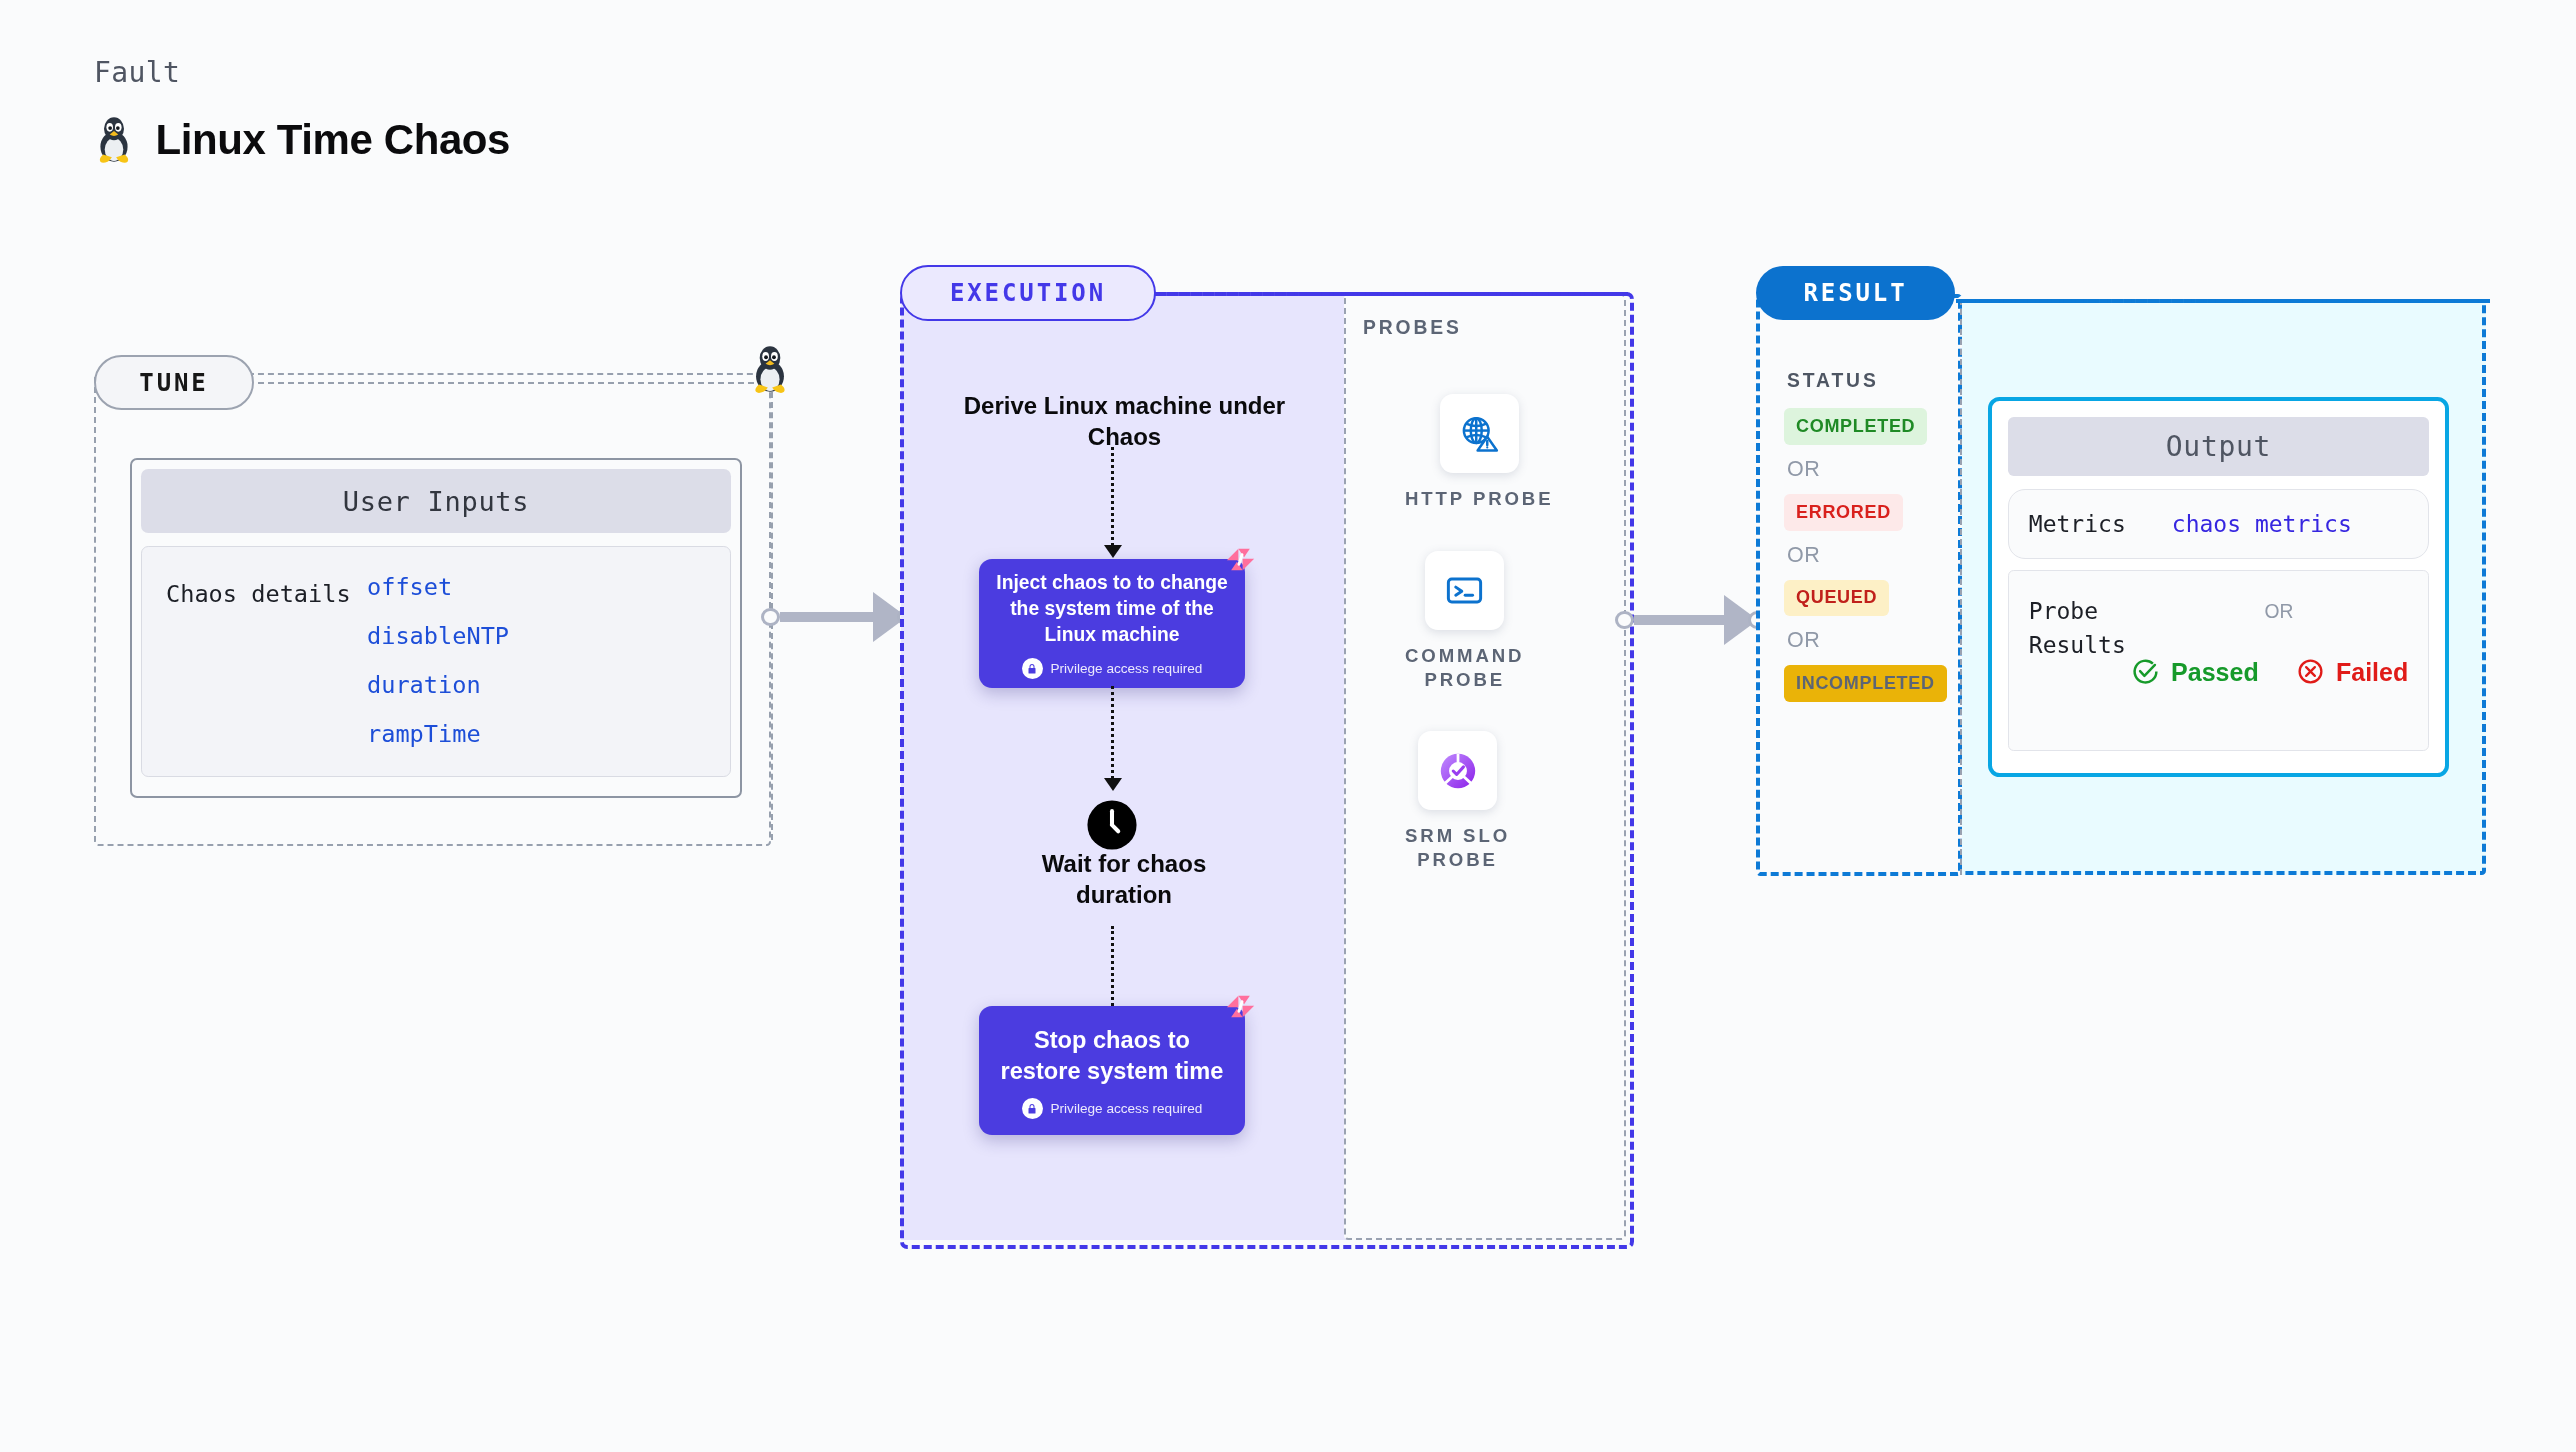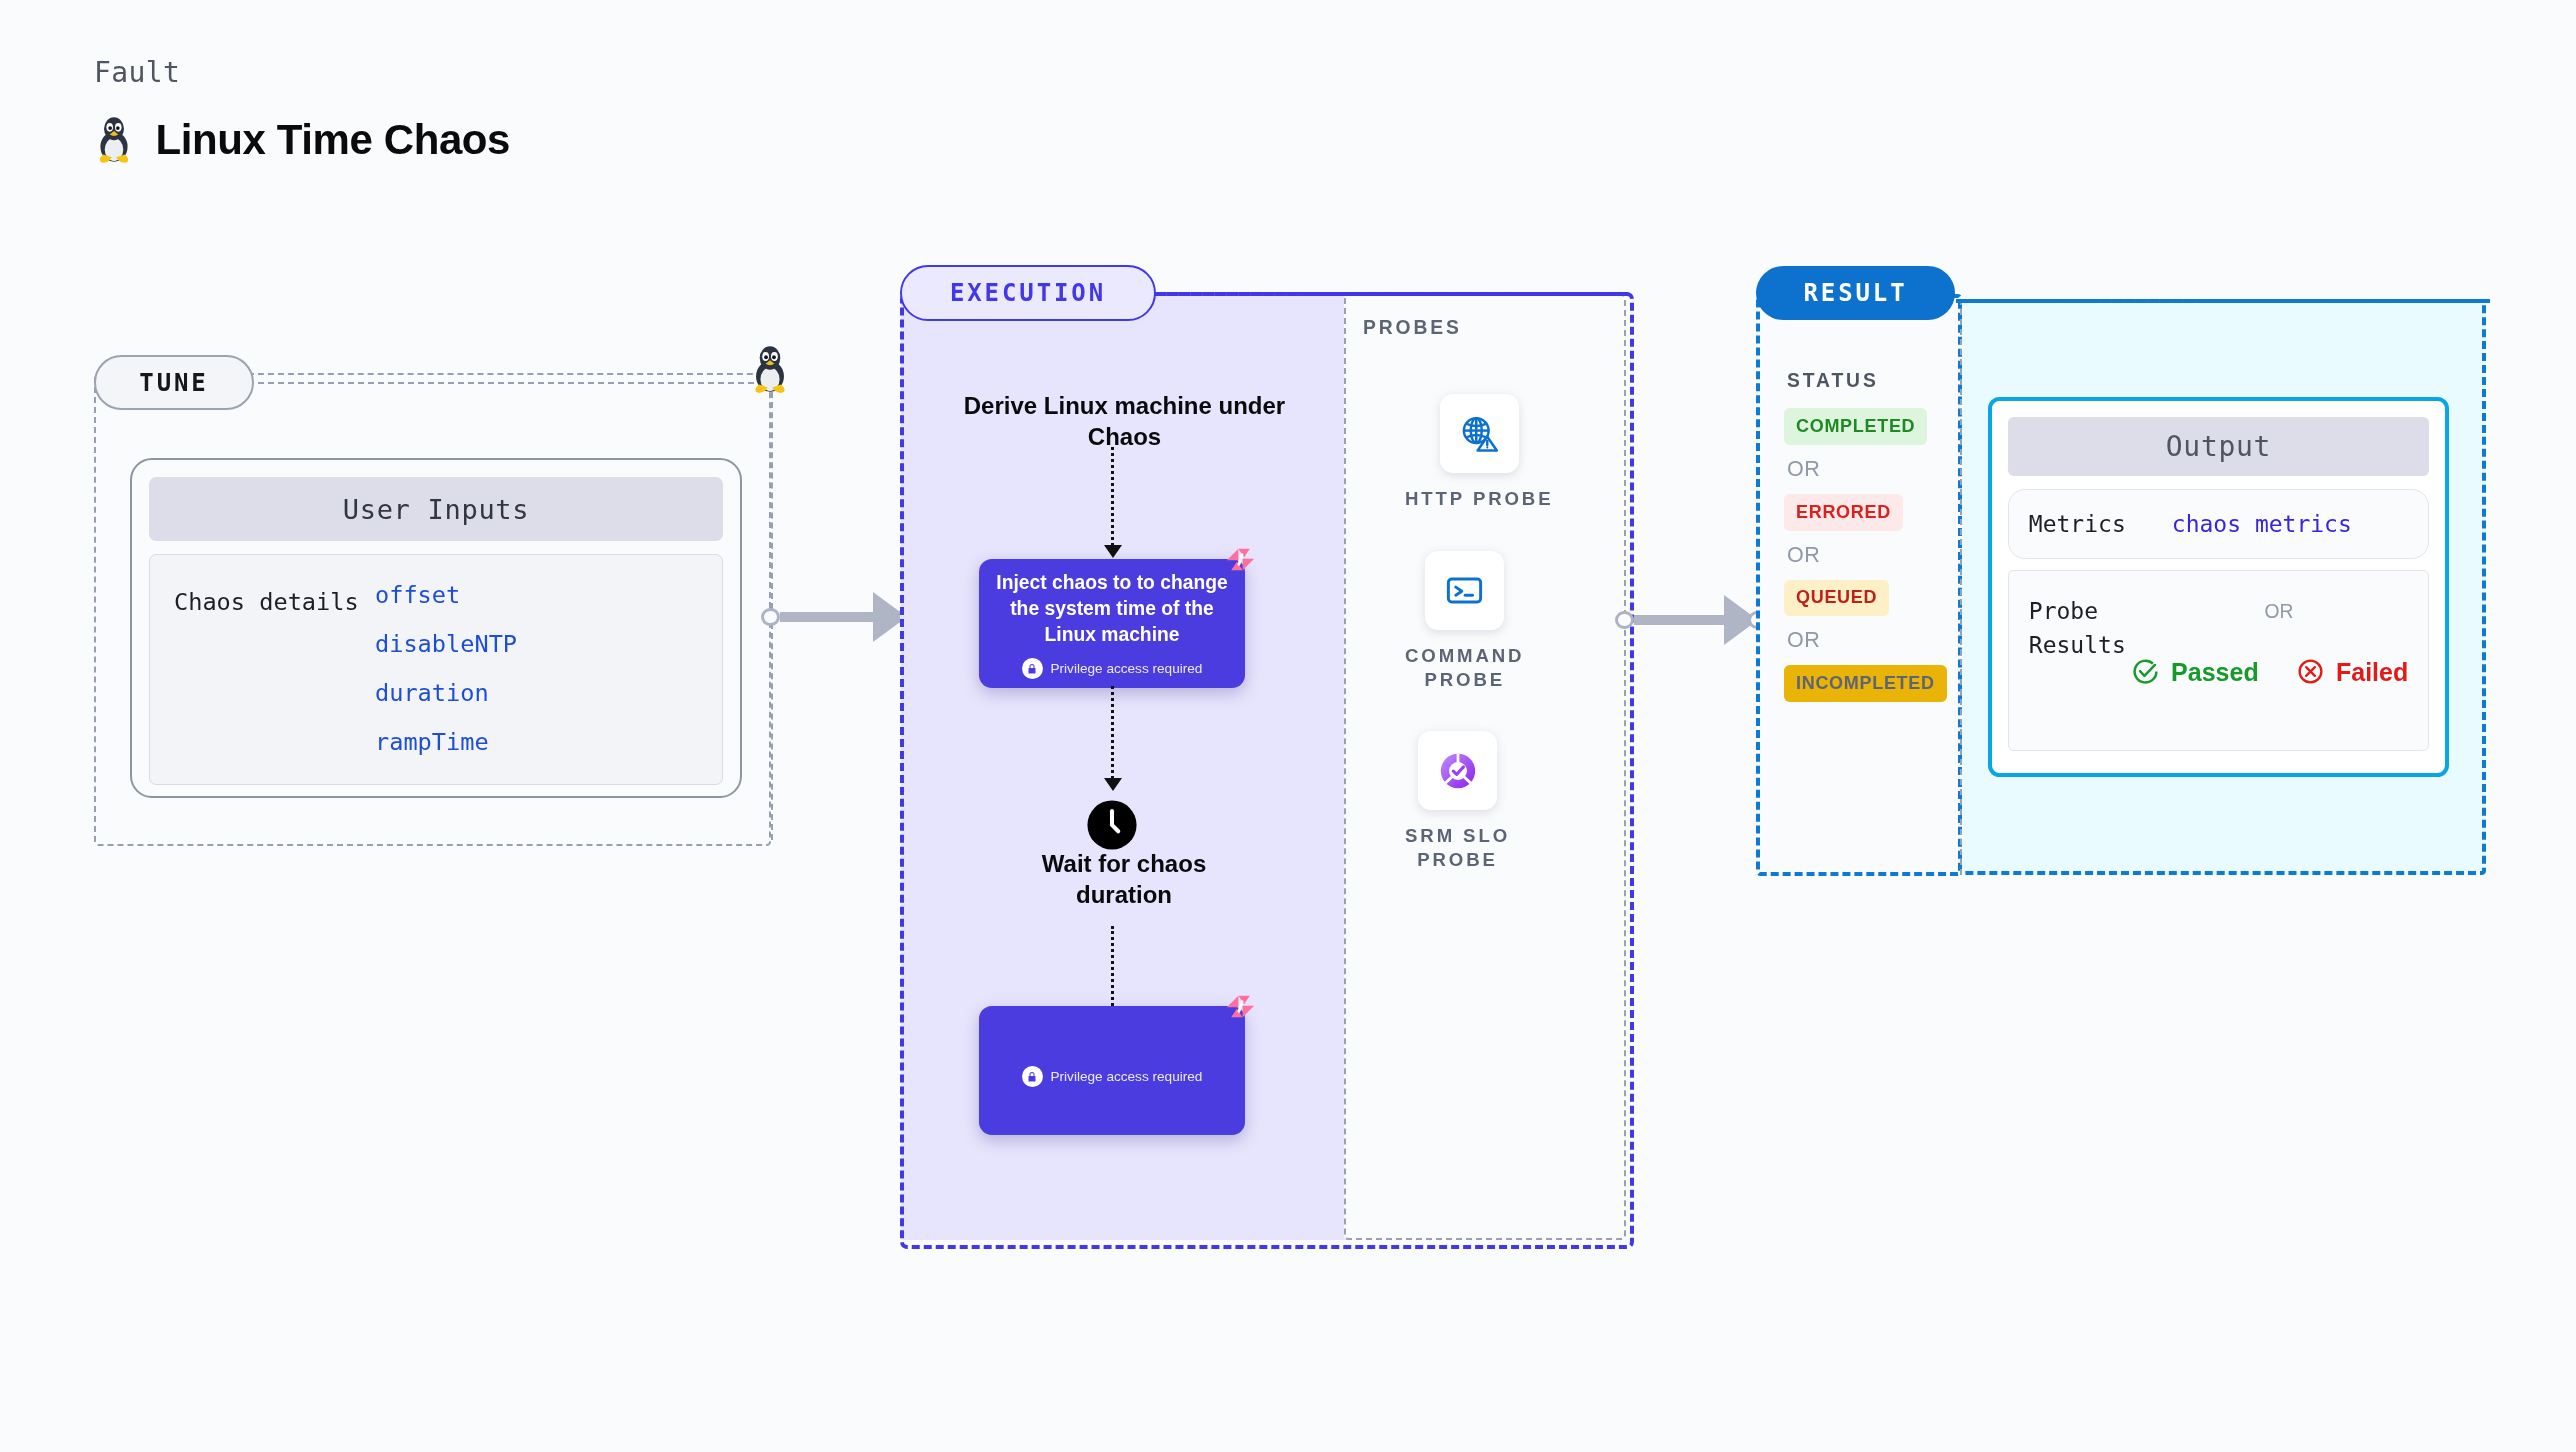--- a/index.html
+++ b/index.html
@@ -107,22 +107,22 @@
   }
   
   #result-dash-h{
     left:1956px;top:299px;width:534px;height:0;
     border-top:4.3px dashed #0d7ad6;
   }
 
   
   #user-inputs-card{
     left:130px;top:458px;width:612px;height:340px;
-    background:#fafbfc;border:2.9px solid #8d95a3;border-radius:22px;
-    box-sizing:border-box;padding:17px;
+    background:#fafbfc;border:2.9px solid #8d95a3;border-radius:7px;
+    box-sizing:border-box;padding:9px;
   }
   #user-inputs-head{
     height:64px;background:#dcdde8;border-radius:7.2px;
     display:flex;align-items:center;justify-content:center;
     font-family:"DejaVu Sans Mono", monospace;
     font-size:27px;color:#32363f;letter-spacing:0.7px;
   }
   #chaos-details-body{
     margin-top:13px;height:231px;
     background:#f3f4f8;border:1.4px solid #d9dbe3;border-radius:7.2px;
@@ -377,20 +377,21 @@
 </div>
 
 <div class="abs flow-title" id="wait-text">Wait for chaos duration</div>
 
 <div class="abs" id="arrow3">
   <div class="arrow-dot"></div>
     <div class="head"></div>
 </div>
 
 <div class="abs purple-card" id="stop-card">
+  <div class="pcard-title">Stop chaos to restore system time</div>
   <div class="priv-row">
     <span class="lock-circle">
       <svg width="12" height="12" viewBox="0 0 24 24" fill="#4b3ce0">
         <path d="M12 2a5 5 0 0 0-5 5v3H6a1 1 0 0 0-1 1v9a1 1 0 0 0 1 1h12a1 1 0 0 0 1-1v-9a1 1 0 0 0-1-1h-1V7a5 5 0 0 0-5-5zm-3 5a3 3 0 0 1 6 0v3H9V7z"></path>
       </svg>
     </span>
     <span class="priv-text">Privilege access required</span>
   </div>
   <span class="harness-badge">
     <svg width="33" height="33" viewBox="0 0 46 46">

